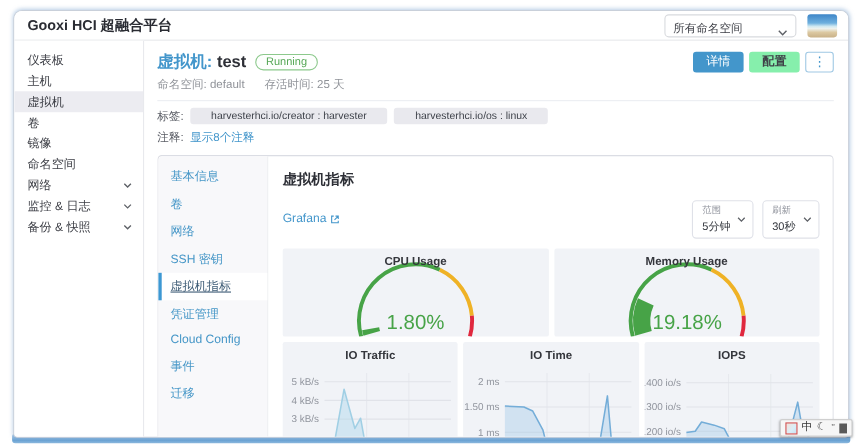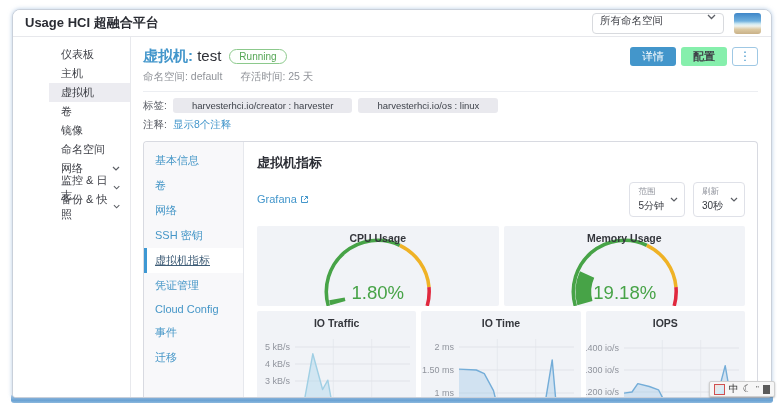--- a/index.html
+++ b/index.html
@@ -12,40 +12,40 @@
     background:linear-gradient(180deg,#bcd4ea 0%,#6aa3d4 70%,#8db9de 100%); border-radius:3px; }
   .frame { position:absolute; left:12px; top:9px; right:12px; bottom:7px; background:#fff;
     border:1px solid #c9d0da; border-radius:8px 8px 4px 4px; overflow:hidden;
     box-shadow:0 0 4px rgba(120,160,205,.55); display:flex; flex-direction:column; }
 
   
   .topbar { height:27px; flex:0 0 27px; display:flex; align-items:center; padding:0 10px 0 12px;
     border-bottom:1px solid #e7e8ec; background:#fff; }
   .brand { font-size:13px; font-weight:700; color:#2a2c33; }
   .topbar-right { margin-left:auto; display:flex; align-items:center; gap:10px; }
-  .ns-select { width:132px; height:21px; border:1px solid #d8dade; border-radius:4px;
-    display:flex; align-items:flex-start; justify-content:space-between; padding:0 7px;
+  .ns-select { width:120px; height:21px; border:1px solid #d8dade; border-radius:4px;
+    display:flex; align-items:flex-end; justify-content:space-between; padding:0 7px;
     font-size:10.5px; color:#3c3e45; background:#fff; cursor:pointer; }
   .avatar { width:27px; height:21px; border-radius:3px;
     background:linear-gradient(180deg,#3e86c8 0%,#6fb0de 38%,#cfe9f2 52%,#eef2ee 62%,#dcc9a2 78%,#c9b188 100%); }
 
   .app-body { flex:1; display:flex; min-height:0; }
 
   
-  .sidebar { width:118px; flex:0 0 118px; border-right:1px solid #e8e9ed; padding-top:8px; background:#fff;padding-left:36px; }
+  .sidebar { width:118px; flex:0 0 118px; border-right:1px solid #e8e9ed; padding-top:8px; background:#fff; }
   .sb-item { height:19px; display:flex; align-items:center; justify-content:space-between;
     padding:0 10px 0 12px; font-size:11px; color:#3c3e45; cursor:pointer; }
   .sb-item.sel { background:#ececf1; }
 
   
   .main { flex:1; position:relative; padding:8px 13px 0 12px; display:flex; flex-direction:column; min-width:0; }
   .title-row { display:flex; align-items:center; height:22px; }
   .res-title { font-size:15px; }
   .res-type { color:#4396cb; font-weight:700; }
-  .res-name { color:#2d2f36; font-weight:400; }
+  .res-name { color:#2d2f36; font-weight:700; }
   .status-badge { margin-left:8px; font-size:10px; color:#55a755; border:1px solid #8cc98c;
     border-radius:10px; padding:1px 9px; background:#fdfffd; }
   .actions { margin-left:auto; display:flex; align-items:center; gap:5px; }
   .btn { font-size:11px; border-radius:3px; padding:3px 12px; border:none; cursor:pointer; line-height:13px; }
   .btn-primary { background:#4396cb; color:#fff;text-align:right; }
   .btn-secondary { background:#86efac; color:#3f4148;font-weight:bold; }
   .btn-more { background:#fff; border:1px solid #9fc8e4; color:#4396cb; padding:2px 6px; font-size:12px; }
   .meta-row { margin-top:3px; font-size:10.5px; color:#909399; display:flex; gap:18px; }
   .page-divider { border:none; border-top:1px solid #eceef2; margin:7px 0 6px 0; }
   .labels-row, .annot-row { display:flex; align-items:center; gap:6px; font-size:10.5px; color:#5b5e66; }
@@ -92,21 +92,21 @@
   .ime-kb { width:7px; height:9px; background:#5a5a5a; }
 </style>
 </head>
 <body>
 
 <div class="bottom-band"></div>
 
 <div class="frame">
 
   <div class="topbar">
-    <div class="brand">Usage HCI 超融合平台</div>
+    <div class="brand">Gooxi HCI 超融合平台</div>
     <div class="topbar-right">
       <div class="ns-select">
         <span>所有命名空间</span>
         <svg width="9" height="6" viewBox="0 0 9 6">
             <polyline points="1,1 4.5,4.5 8,1" fill="none" stroke="#5d6066" stroke-width="1.3"></polyline>
           </svg>
       </div>
       <div class="avatar"></div>
     </div>
   </div>

